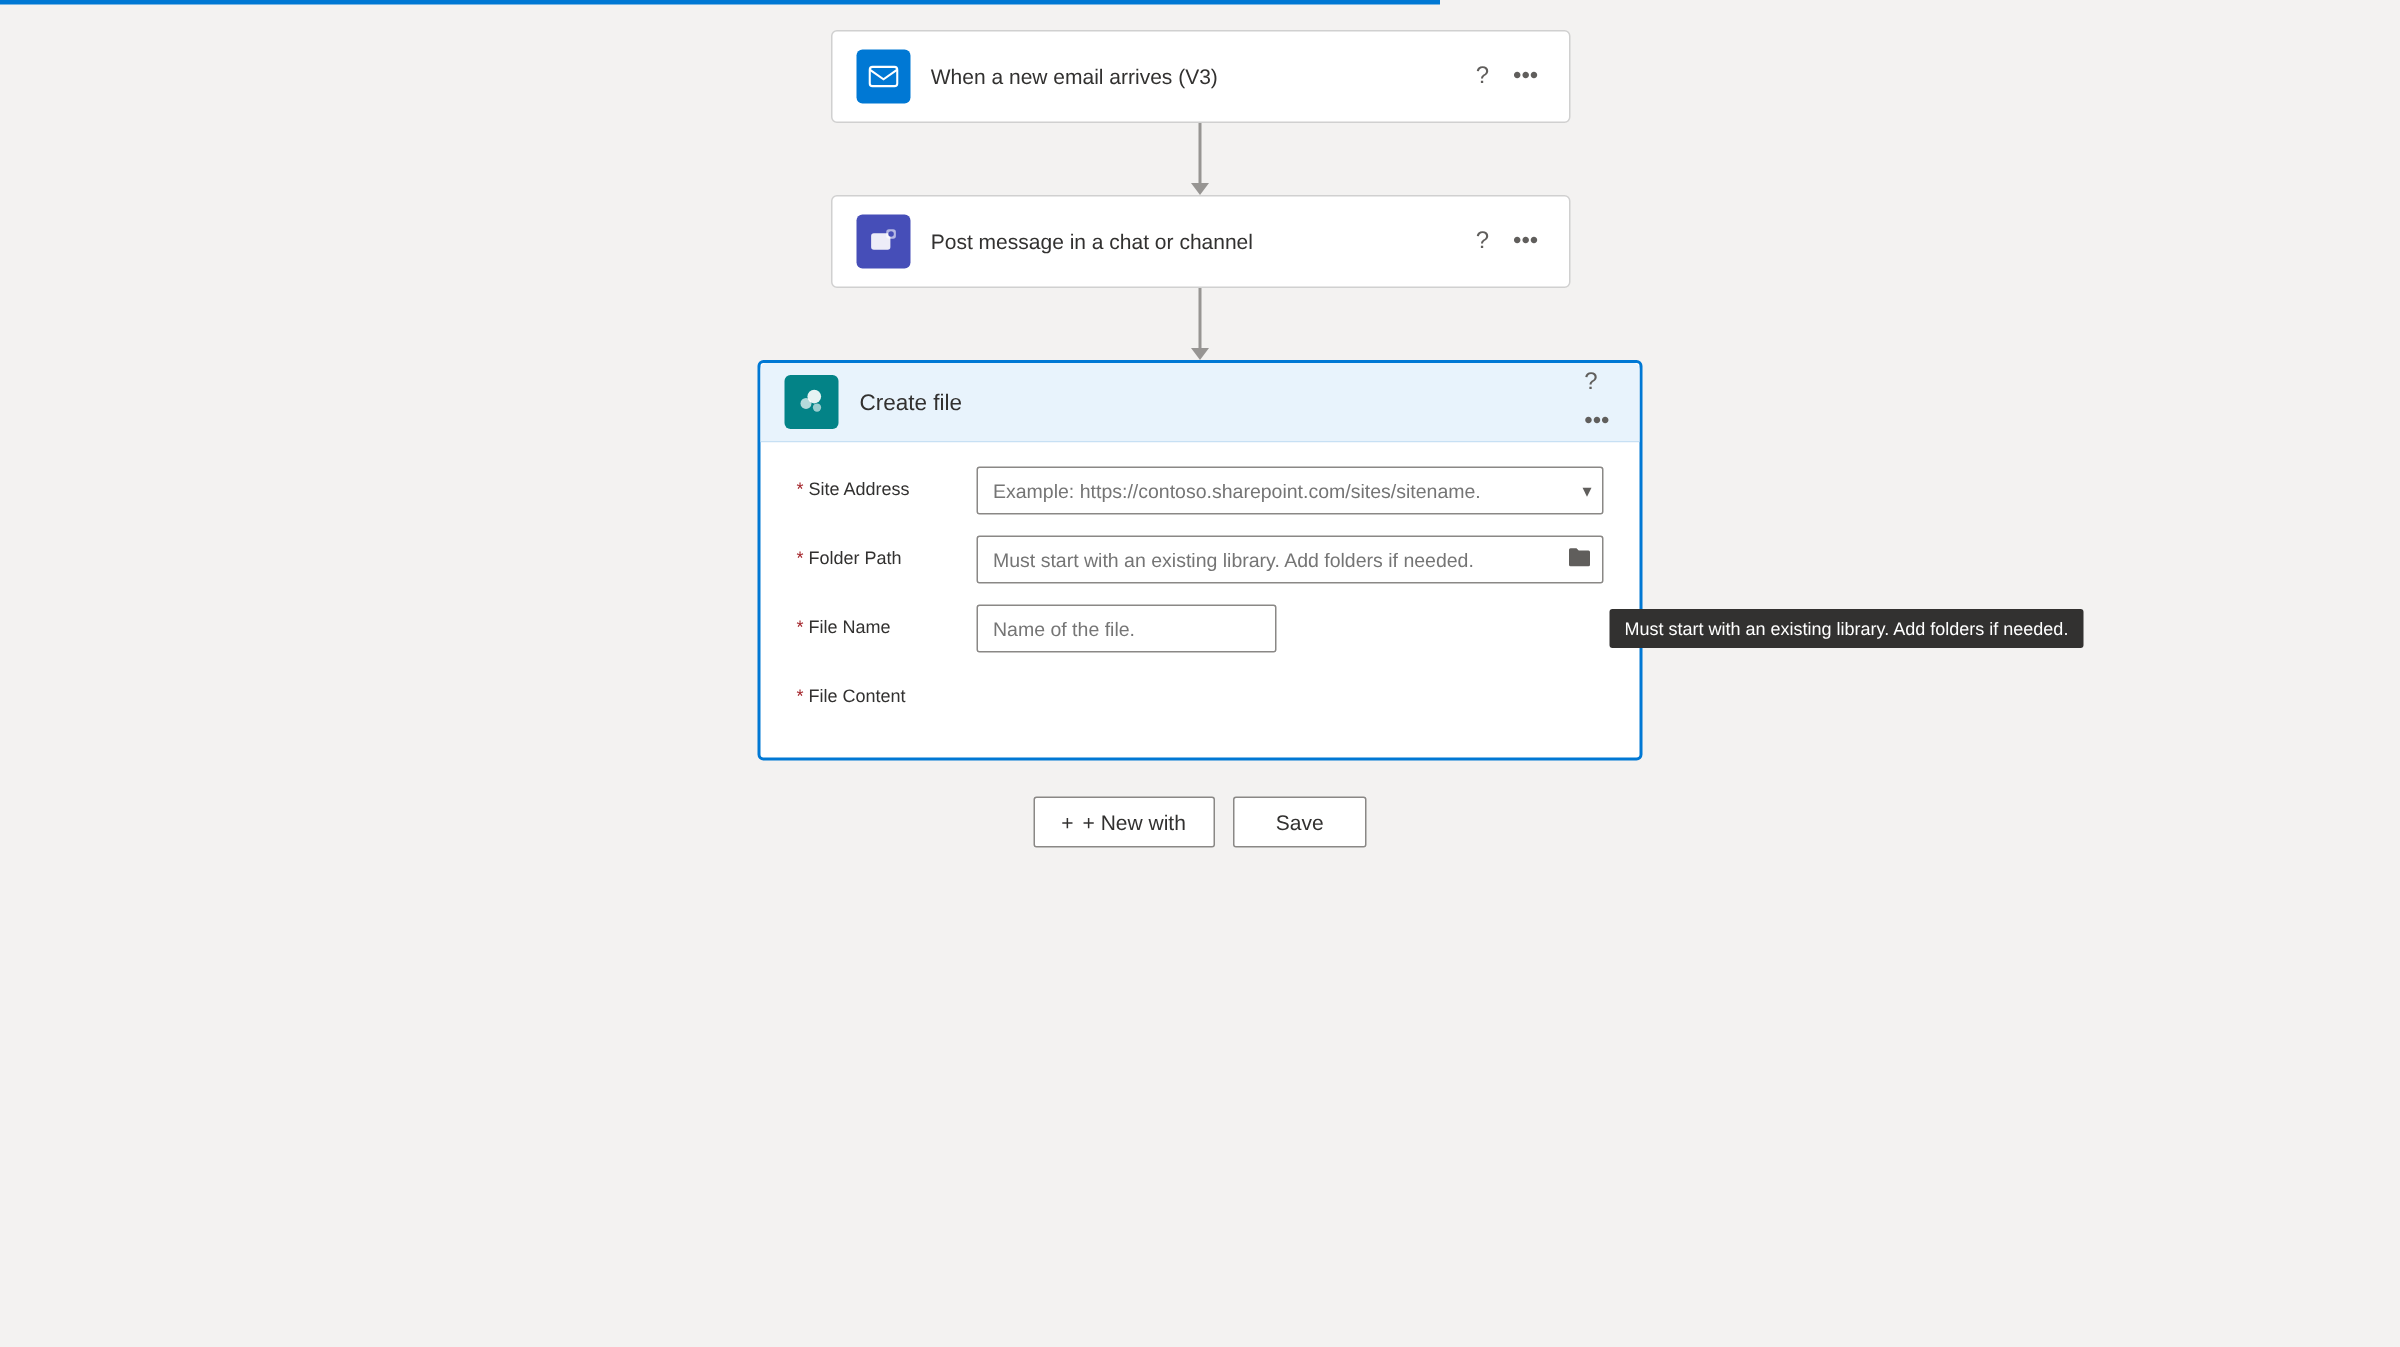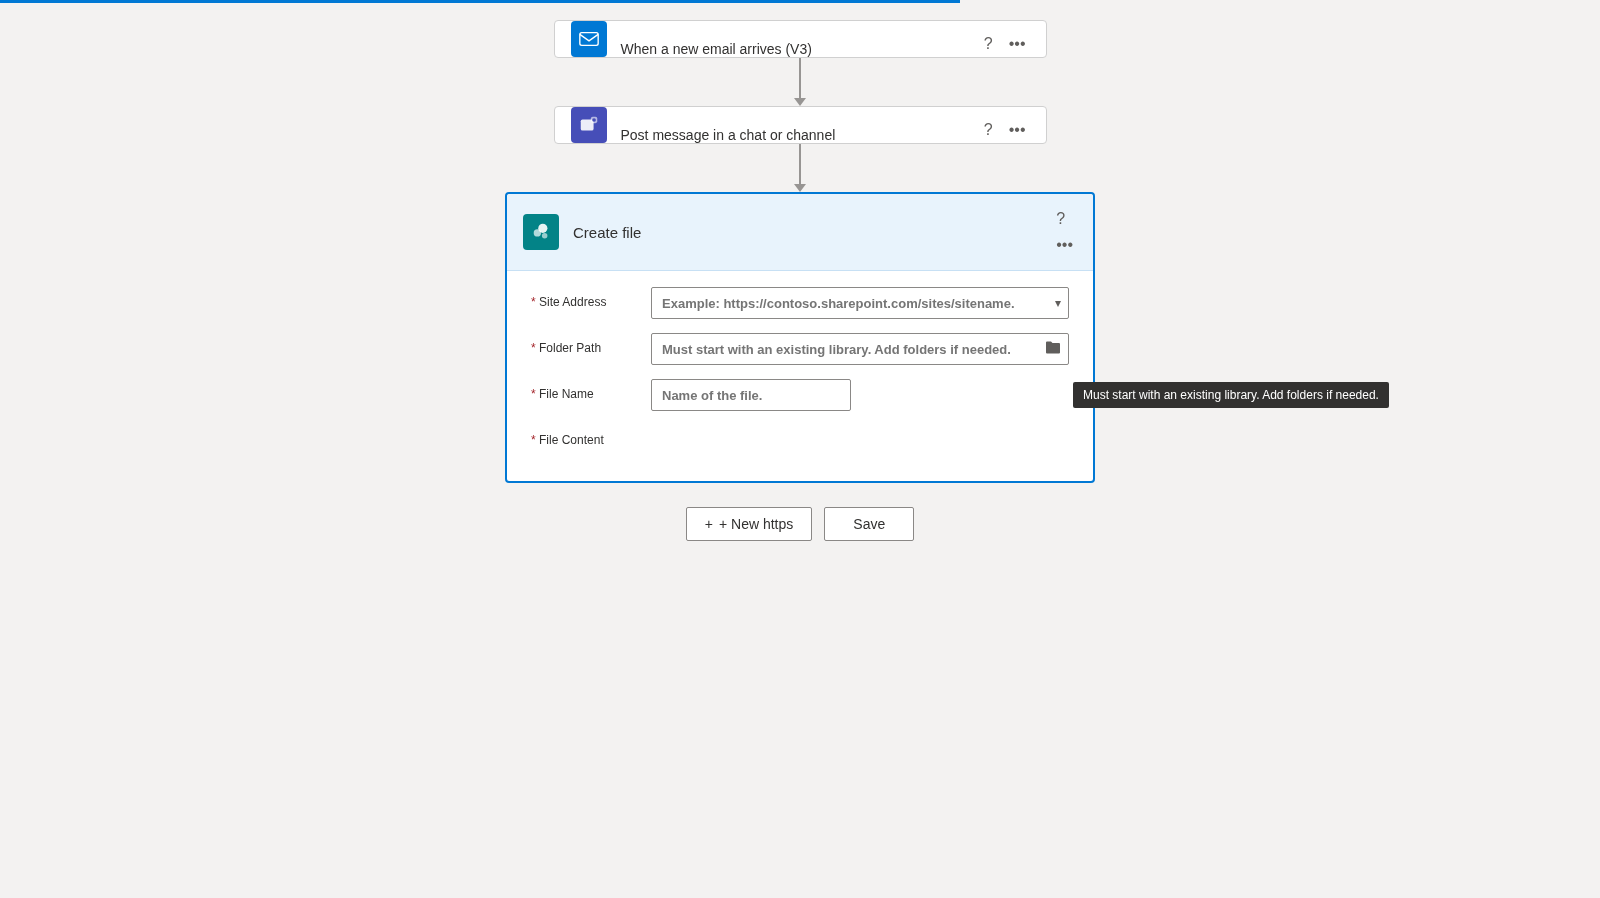--- a/index.html
+++ b/index.html
@@ -24,22 +24,22 @@
       width: 700px;
     }
 
     
     .step-card {
       width: 493px;
       background: #fff;
       border: 1px solid #d0d0d0;
       border-radius: 4px;
       display: flex;
-      align-items: flex-end;
-      padding: 0 16px;
+      align-items: center;
+      padding: 12px 16px;
       position: relative;
     }
 
     .step-card .step-icon {
       width: 36px;
       height: 36px;
       border-radius: 4px;
       margin-right: 14px;
       display: flex;
       align-items: center;
@@ -117,21 +117,21 @@
     .create-file-card {
       width: 590px;
       background: #fff;
       border: 2px solid #0078d4;
       border-radius: 4px;
     }
 
     .create-file-header {
       display: flex;
       align-items: center;
-      padding: 12px 16px;
+      padding: 0 16px;
       background: #e8f3fc;
       border-bottom: 1px solid #c7e0f4;
       border-radius: 4px 4px 0 0;
       justify-content: flex-end;
     }
 
     .create-file-header .step-title {
       flex: 1;
       font-size: 15px;
       font-weight: 500;
@@ -164,21 +164,20 @@
     .form-input {
       width: 100%;
       border: 1px solid #8a8886;
       border-radius: 2px;
       padding: 6px 10px;
       font-size: 13px;
       color: #a19f9d;
       background: #fff;
       outline: none;
       height: 32px;
-      font-weight: bold;
     }
 
     .input-with-icon {
       position: relative;
     }
 
     .input-with-icon .form-input {
       padding-right: 32px;
     }
 
@@ -389,20 +388,20 @@
           <span style="color:#a4262c;">* </span>File Content
         </div>
       </div>
 
     </div>
   </div>
 
   <div class="bottom-actions">
     <button class="btn-new-step">
       <span>+</span>
-      <span>+ New https</span>
+      <span>+ New with</span>
     </button>
     <button class="btn-save">
       <span>Save</span>
     </button>
   </div>
 
 </div>
 
 </body></html>

